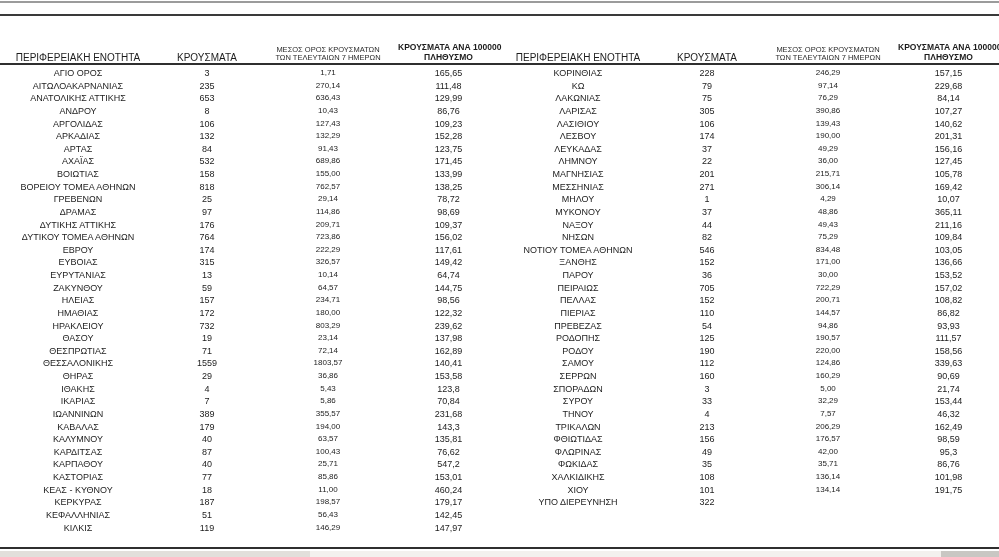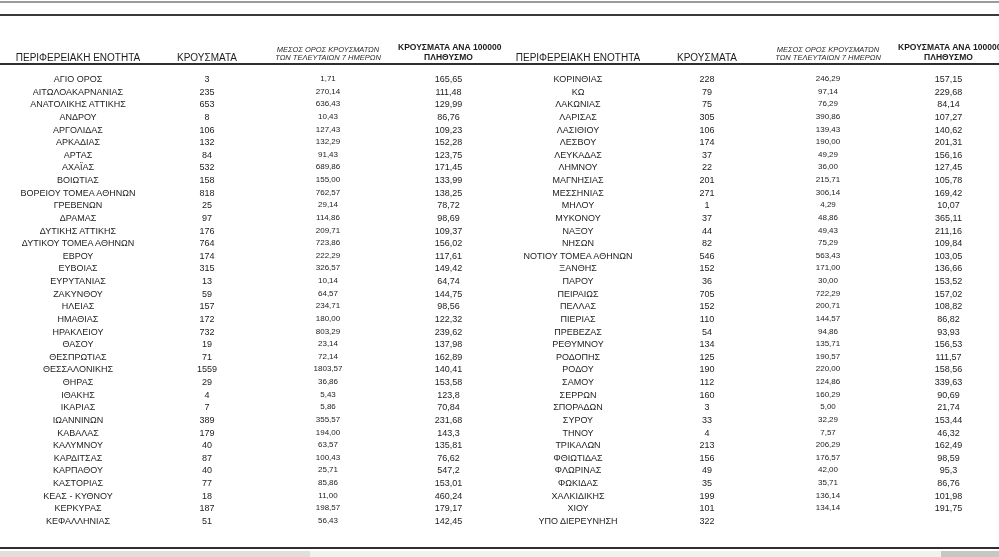--- a/index.html
+++ b/index.html
@@ -24,24 +24,24 @@
   #half-right { left: 500px; }
 
   .thead {
     display: grid;
     grid-template-columns: 156px 102px 140px 101px;
     align-items: end;
     height: 25px;
   }
   .th { text-align: center; white-space: nowrap; line-height: 1.15; }
   .th.c1, .th.c2 { font-size: 10px; }
-  .th.c3 { font-size: 7.5px; color: #2a2a2a; font-style: italic; }
+  .th.c3 { font-size: 7.5px; color: #2a2a2a; }
   .th.c4 { font-size: 8.5px; font-weight: bold; }
 
-  .tbody { margin-top: 10px; }
+  .tbody { margin-top: 4px; }
   .trow {
     display: grid;
     grid-template-columns: 156px 102px 140px 101px;
     height: 12.63px;
   }
   .cell {
     text-align: center;
     white-space: nowrap;
     line-height: 12.63px;
     overflow: visible;
@@ -291,20 +291,26 @@
         <div class="cell c2">187</div>
         <div class="cell c3">198,57</div>
         <div class="cell c4">179,17</div>
       </div>
       <div class="trow">
         <div class="cell c1">ΚΕΦΑΛΛΗΝΙΑΣ</div>
         <div class="cell c2">51</div>
         <div class="cell c3">56,43</div>
         <div class="cell c4">142,45</div>
       </div>
+      <div class="trow">
+        <div class="cell c1">ΚΙΛΚΙΣ</div>
+        <div class="cell c2">119</div>
+        <div class="cell c3">146,29</div>
+        <div class="cell c4">147,97</div>
+      </div>
     </div>
 </div>
 
 <div class="half" id="half-right">
   <div class="thead">
     <div class="th c1">ΠΕΡΙΦΕΡΕΙΑΚΗ ΕΝΟΤΗΤΑ</div>
     <div class="th c2">ΚΡΟΥΣΜΑΤΑ</div>
     <div class="th c3">
       <div>ΜΕΣΟΣ ΟΡΟΣ ΚΡΟΥΣΜΑΤΩΝ</div>
       <div>ΤΩΝ ΤΕΛΕΥΤΑΙΩΝ 7 ΗΜΕΡΩΝ</div>
@@ -395,21 +401,21 @@
       </div>
       <div class="trow">
         <div class="cell c1">ΝΗΣΩΝ</div>
         <div class="cell c2">82</div>
         <div class="cell c3">75,29</div>
         <div class="cell c4">109,84</div>
       </div>
       <div class="trow">
         <div class="cell c1">ΝΟΤΙΟΥ ΤΟΜΕΑ ΑΘΗΝΩΝ</div>
         <div class="cell c2">546</div>
-        <div class="cell c3">563,43</div>
+        <div class="cell c3">834,48</div>
         <div class="cell c4">103,05</div>
       </div>
       <div class="trow">
         <div class="cell c1">ΞΑΝΘΗΣ</div>
         <div class="cell c2">152</div>
         <div class="cell c3">171,00</div>
         <div class="cell c4">136,66</div>
       </div>
       <div class="trow">
         <div class="cell c1">ΠΑΡΟΥ</div>
@@ -435,26 +441,20 @@
         <div class="cell c3">144,57</div>
         <div class="cell c4">86,82</div>
       </div>
       <div class="trow">
         <div class="cell c1">ΠΡΕΒΕΖΑΣ</div>
         <div class="cell c2">54</div>
         <div class="cell c3">94,86</div>
         <div class="cell c4">93,93</div>
       </div>
       <div class="trow">
-        <div class="cell c1">ΡΕΘΥΜΝΟΥ</div>
-        <div class="cell c2">134</div>
-        <div class="cell c3">135,71</div>
-        <div class="cell c4">156,53</div>
-      </div>
-      <div class="trow">
         <div class="cell c1">ΡΟΔΟΠΗΣ</div>
         <div class="cell c2">125</div>
         <div class="cell c3">190,57</div>
         <div class="cell c4">111,57</div>
       </div>
       <div class="trow">
         <div class="cell c1">ΡΟΔΟΥ</div>
         <div class="cell c2">190</div>
         <div class="cell c3">220,00</div>
         <div class="cell c4">158,56</div>
@@ -508,21 +508,21 @@
         <div class="cell c4">95,3</div>
       </div>
       <div class="trow">
         <div class="cell c1">ΦΩΚΙΔΑΣ</div>
         <div class="cell c2">35</div>
         <div class="cell c3">35,71</div>
         <div class="cell c4">86,76</div>
       </div>
       <div class="trow">
         <div class="cell c1">ΧΑΛΚΙΔΙΚΗΣ</div>
-        <div class="cell c2">199</div>
+        <div class="cell c2">108</div>
         <div class="cell c3">136,14</div>
         <div class="cell c4">101,98</div>
       </div>
       <div class="trow">
         <div class="cell c1">ΧΙΟΥ</div>
         <div class="cell c2">101</div>
         <div class="cell c3">134,14</div>
         <div class="cell c4">191,75</div>
       </div>
       <div class="trow">

